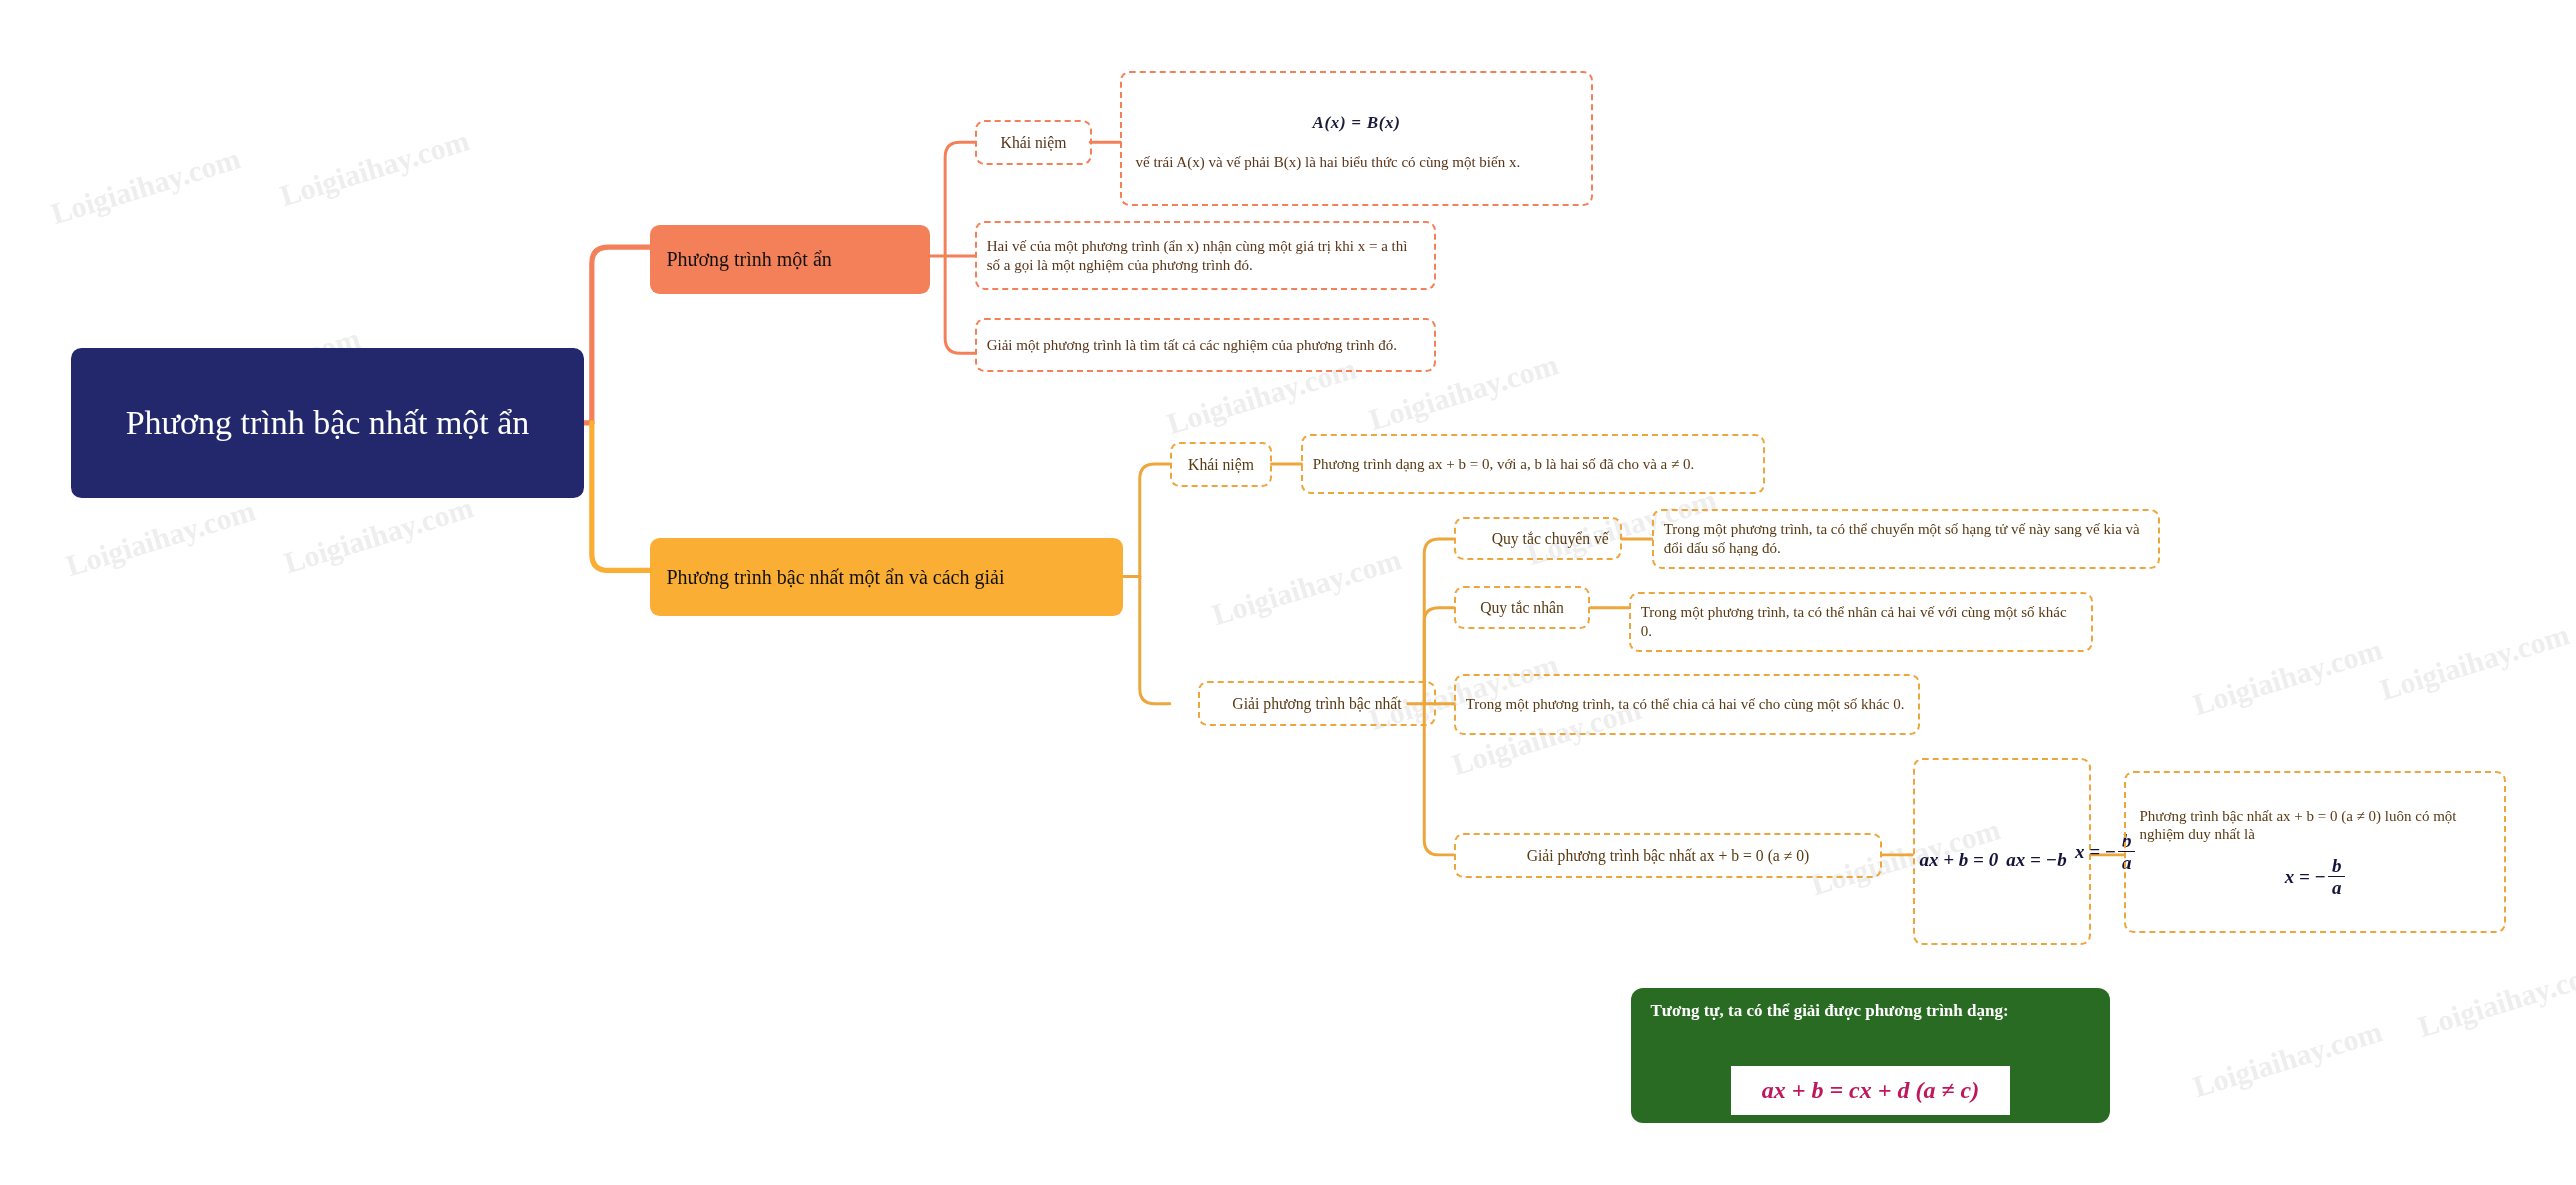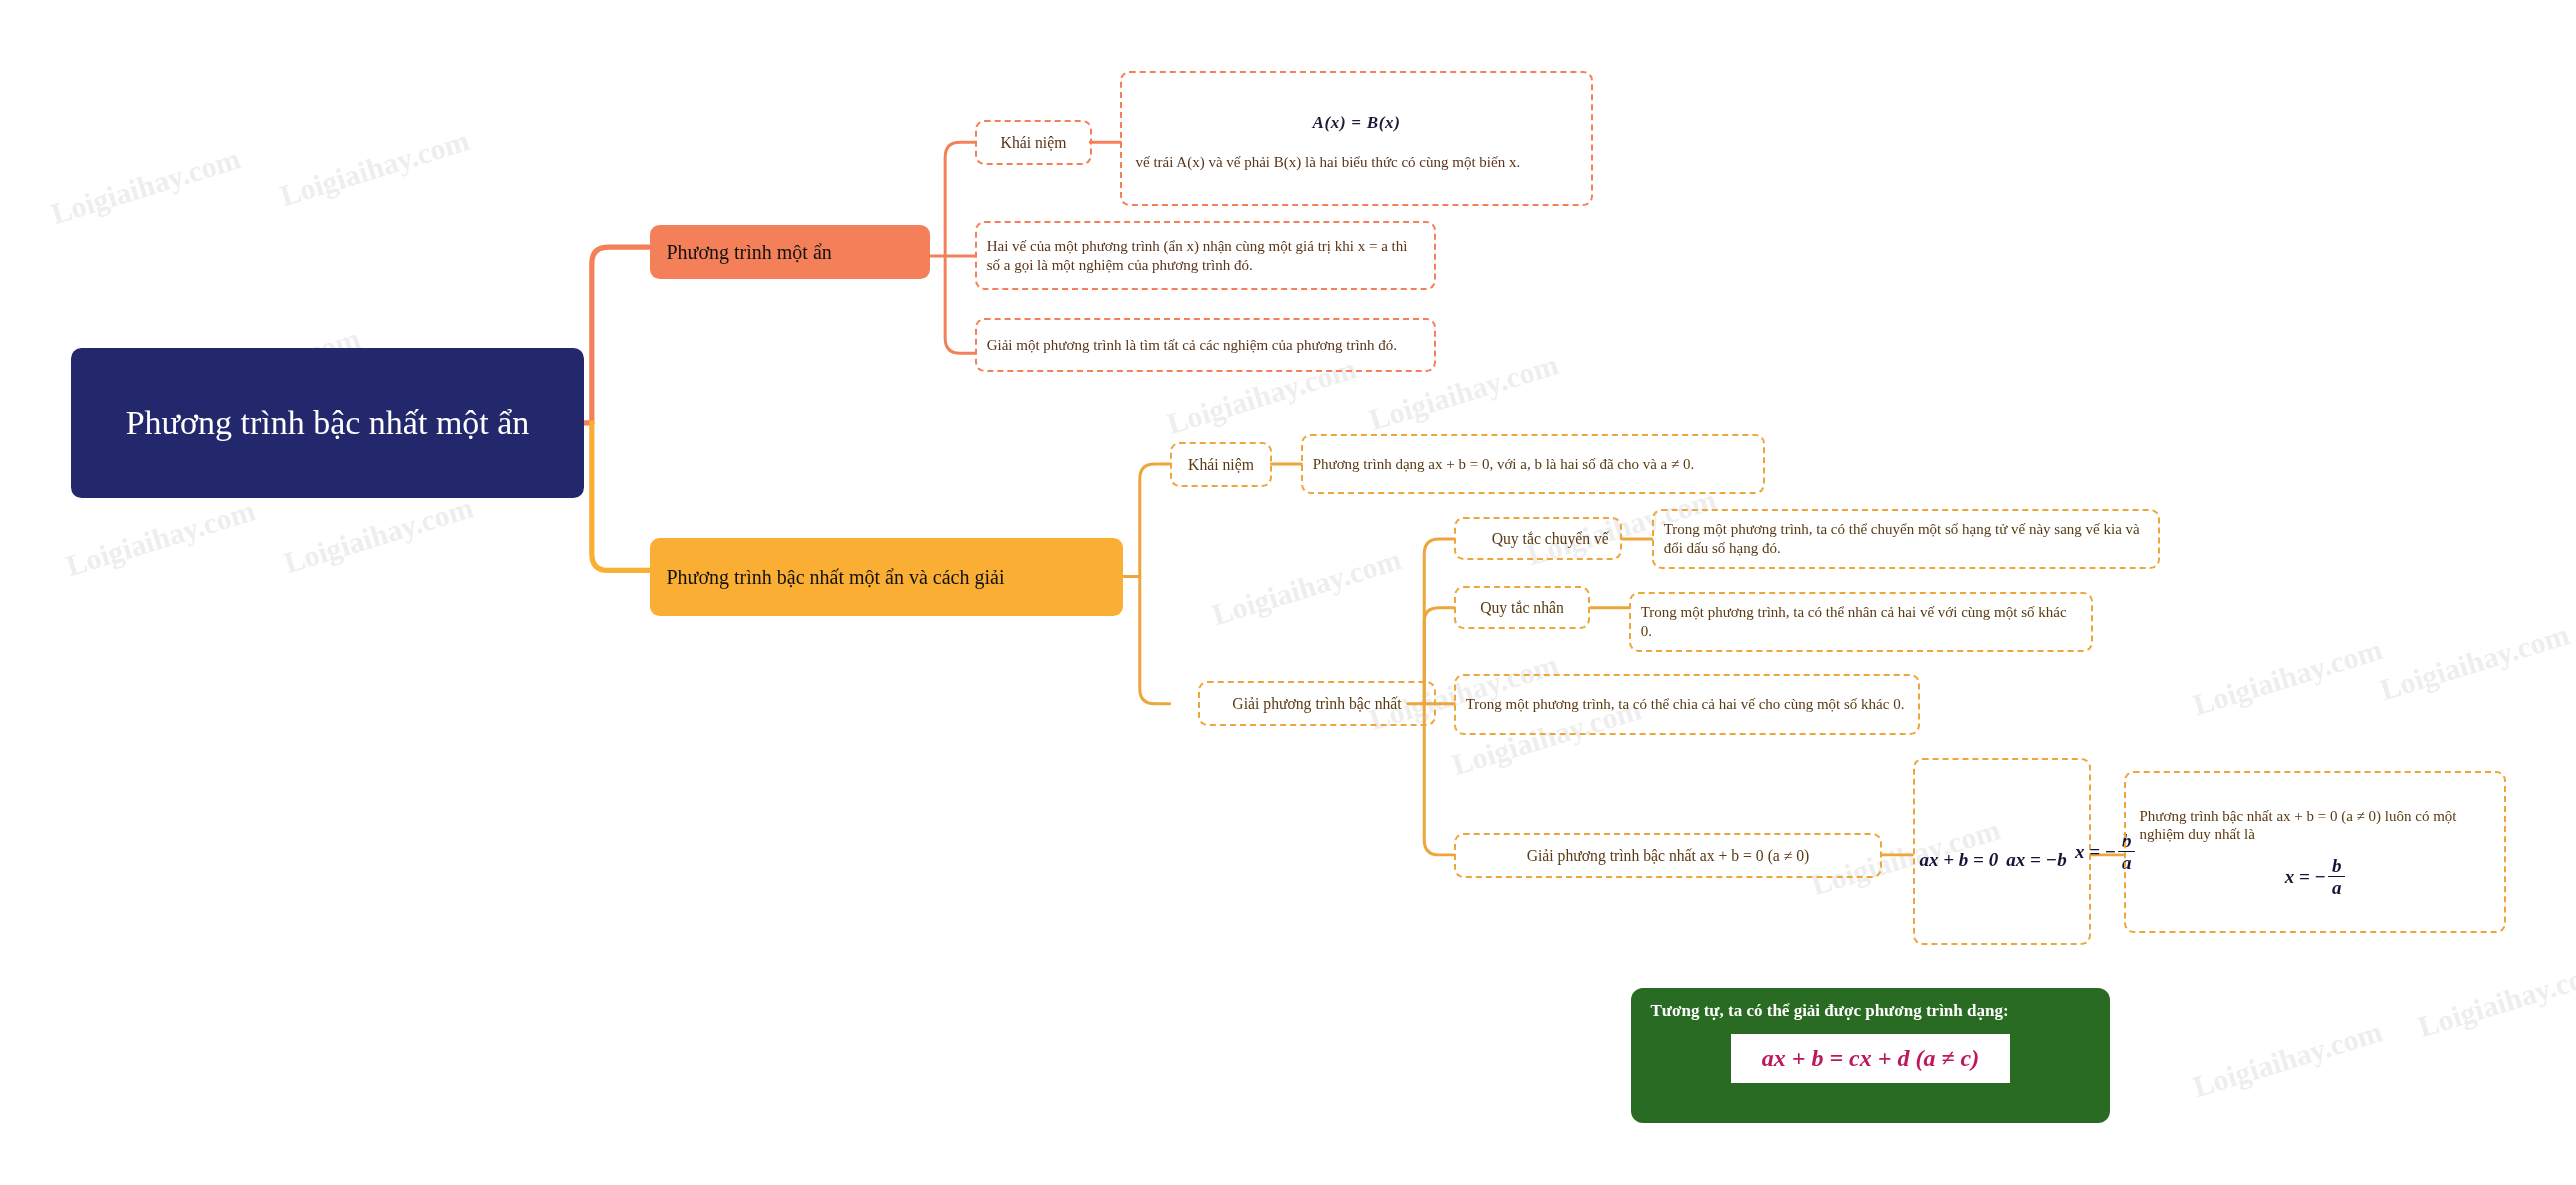--- a/index.html
+++ b/index.html
@@ -67,21 +67,21 @@
   .solbox{align-items:center;}
   .solbox .solline{width:100%;}
   .solbox .soleq{
     width:100%;display:flex;justify-content:center;align-items:center;
     margin-top:12px;font-style:italic;font-weight:bold;color:#14143a;font-size:19px;
   }
 
   .green{
     background:#2A6B23;border-radius:12px;color:#ffffff;
     display:flex;flex-direction:column;align-items:center;
-    padding:12px 19.5px 16.5px 19.5px;font-size:17px;line-height:1.3;
+    padding:12px 19.5px 16.5px 19.5px;font-size:17px;line-height:1.3;gap:32px;
   }
   .green .ghead{width:100%;text-align:left;font-weight:bold;}
   .green .gbox{
     background:#ffffff;margin-top:12px;padding:9px 31px;
     color:#be185d;font-style:italic;font-weight:bold;font-size:24px;
     display:flex;align-items:center;justify-content:center;white-space:nowrap;
   }
 </style>
 </head>
 <body>
@@ -138,21 +138,21 @@
     <path d="M2124 812 H 2176" stroke="#EDA63C" stroke-width="4"></path>
     <path d="M2514 1142 H 2554" stroke="#EDA63C" stroke-width="4"></path>
 
     <path d="M2792 1142 H 2836" stroke="#EDA63C" stroke-width="4"></path>
   </svg>
 
   <div class="node root" style="left:71px;top:348px;width:513px;height:150px;">
     <span>Phương trình bậc nhất một ẩn</span>
   </div>
 
-  <div class="node lvl1 salmon" style="left:650px;top:225px;width:280px;height:54px;">
+  <div class="node lvl1 salmon" style="left:650px;top:225px;width:280px;height:69px;">
     <span>Phương trình một ẩn</span>
   </div>
 
   <div class="node dbox lbl tight" style="left:975px;top:120px;width:117px;height:45px;">
     <span>Khái niệm</span>
   </div>
 
   <div class="node dbox" style="left:1120px;top:71px;width:473px;height:135px;padding:10.5px 13.5px;">
     <div class="formula" style="text-align:center;width:100%;margin:6px 0 19.5px 0;">A(x) = B(x)</div>
     <div>vế trái A(x) và vế phải B(x) là hai biểu thức có cùng một biến x.</div>

